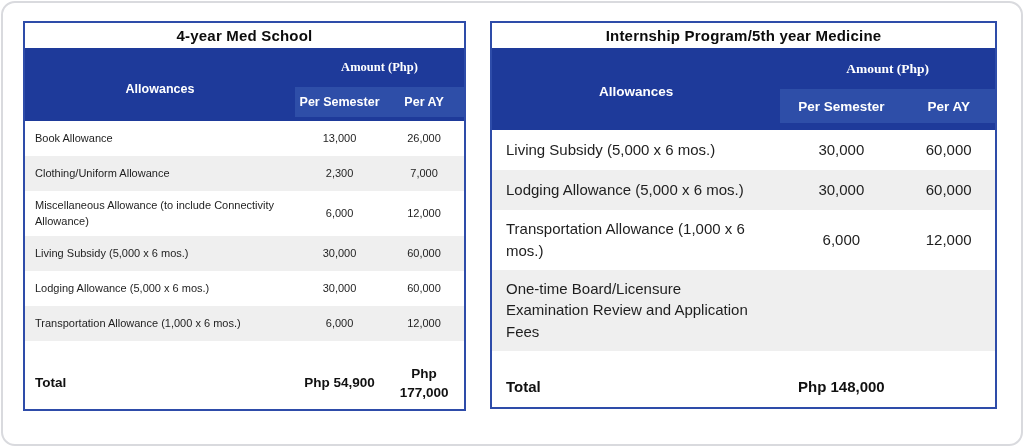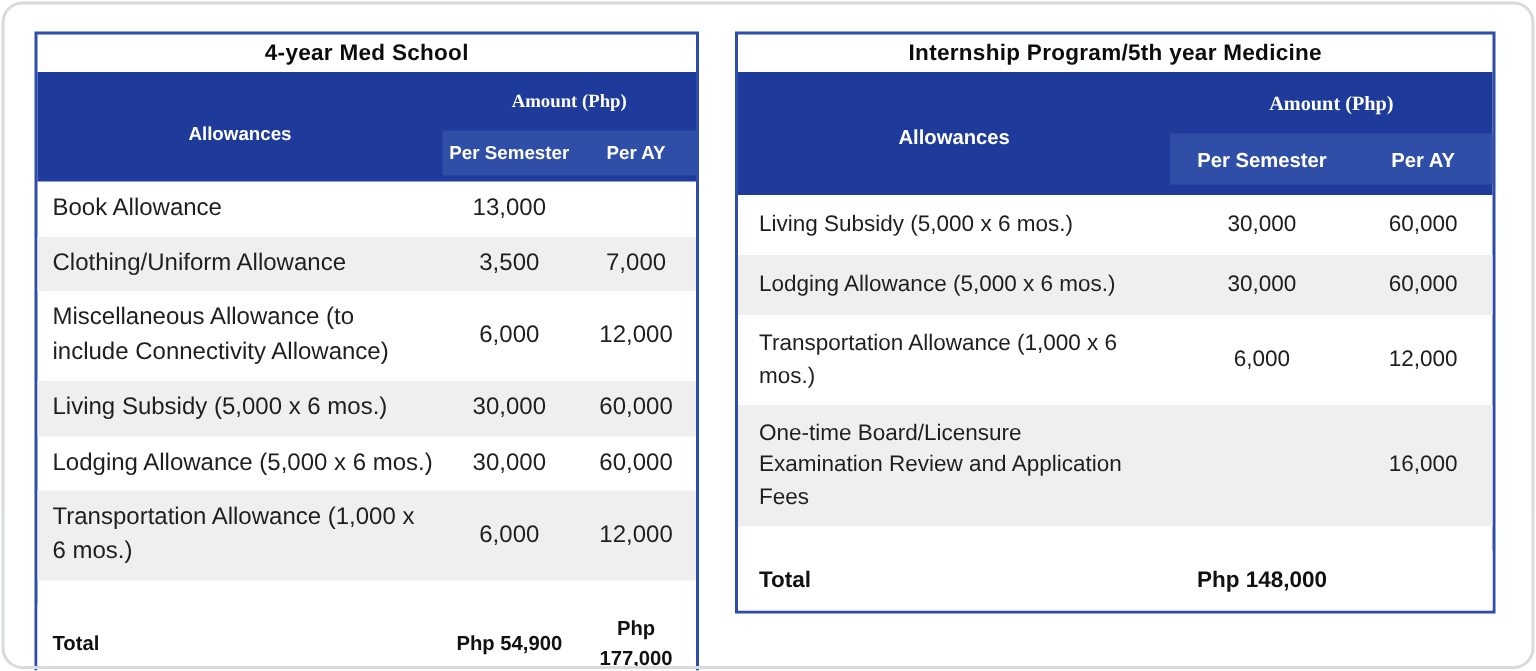--- a/index.html
+++ b/index.html
@@ -68,21 +68,21 @@
     display: flex; align-items: center; justify-content: center;
   }
 
   .row {
     display: grid;
     grid-template-columns: var(--cols);
     align-items: center;
     color: #1e1e1e;
   }
   .rows .row:nth-child(even) { background: var(--row-alt, #efefef); }
-  .card-left  .row { min-height: 35px; font-size: 16px;  line-height: 1.42; }
+  .card-left  .row { min-height: 35px; font-size: 11px;  line-height: 1.42; }
   .card-right .row { min-height: 40px; font-size: 15px;  line-height: 1.45; }
 
   .cell-label { text-align: left; padding: 7px 6px 7px 10px; }
   .card-right .cell-label { padding: 8px 16px 8px 14px; }
   .cell-num { text-align: center; padding: 4px 2px; }
 
   .total {
     display: grid;
     grid-template-columns: var(--cols);
     align-items: center;
@@ -104,24 +104,25 @@
     <div class="head">
       <div class="h-allow">Allowances</div>
       <div class="h-amount">Amount (Php)</div>
       <div class="h-sub">Per Semester</div>
       <div class="h-sub">Per AY</div>
     </div>
     <div class="rows">
         <div class="row">
           <div class="cell-label">Book Allowance</div>
           <div class="cell-num">13,000</div>
+          <div class="cell-num">26,000</div>
         </div>
         <div class="row">
           <div class="cell-label">Clothing/Uniform Allowance</div>
-          <div class="cell-num">3,500</div>
+          <div class="cell-num">2,300</div>
           <div class="cell-num">7,000</div>
         </div>
         <div class="row">
           <div class="cell-label">Miscellaneous Allowance (to include Connectivity Allowance)</div>
           <div class="cell-num">6,000</div>
           <div class="cell-num">12,000</div>
         </div>
         <div class="row">
           <div class="cell-label">Living Subsidy (5,000 x 6 mos.)</div>
           <div class="cell-num">30,000</div>
@@ -165,21 +166,20 @@
           <div class="cell-num">60,000</div>
         </div>
         <div class="row">
           <div class="cell-label">Transportation Allowance (1,000 x 6 mos.)</div>
           <div class="cell-num">6,000</div>
           <div class="cell-num">12,000</div>
         </div>
         <div class="row">
           <div class="cell-label">One-time Board/Licensure Examination Review and Application Fees</div>
           <div class="cell-num"></div>
-          <div class="cell-num">16,000</div>
         </div>
       </div>
     <div class="total">
       <div class="cell-label">Total</div>
       <div class="cell-num">Php 148,000</div>
     </div>
   </section>
 
   <div class="frame"></div>
 </div>

